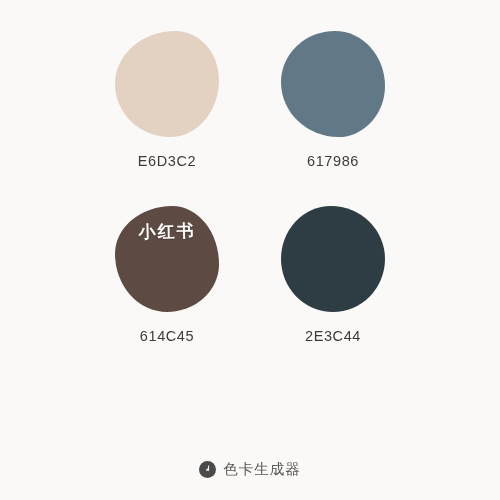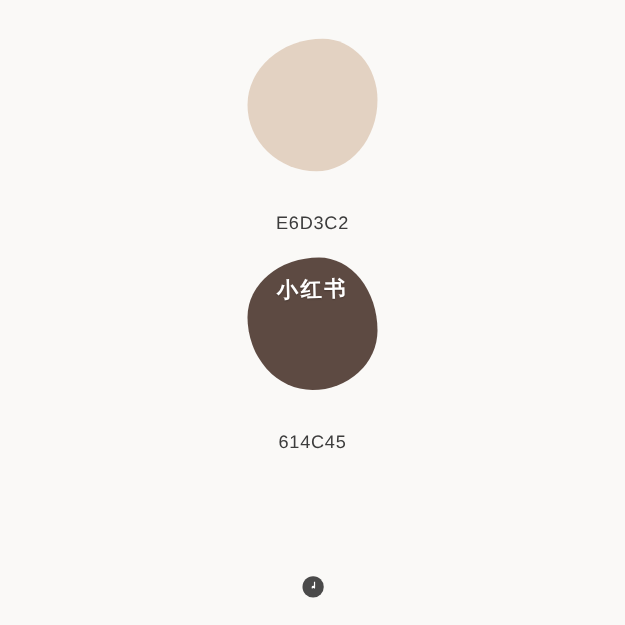--- a/index.html
+++ b/index.html
@@ -61,21 +61,21 @@
   }
   
   .blob.s1 { border-radius: 58% 42% 47% 53% / 50% 46% 54% 50%; }
   .blob.s2 { border-radius: 46% 54% 52% 48% / 58% 42% 58% 42%; }
   .blob.s3 { border-radius: 52% 48% 45% 55% / 48% 52% 48% 52%; }
   .blob.s4 { border-radius: 50% 50% 44% 56% / 55% 55% 45% 45%; }
   .blob.s5 { border-radius: 55% 45% 50% 50% / 45% 55% 45% 55%; }
   .blob.s6 { border-radius: 48% 52% 50% 50% / 50% 50% 50% 50%; }
 
   .hex-label {
-    margin-top: 32px;
+    margin-top: 14px;
     font-size: 14.5px;
     letter-spacing: 0.6px;
     color: #3c3c3c;
     font-family: "Liberation Sans", sans-serif;
     text-align: center;
     line-height: 1;
   }
   #watermark {
     position: absolute;
     top: 14px;
@@ -130,42 +130,55 @@
     <div class="swatch-row">
 
       <div class="swatch-cell">
         <div class="blob-wrap">
           <div class="blob s1" style="background-color: rgb(227, 210, 194);"></div>
         </div>
         <div class="hex-label">E6D3C2</div>
       </div>
 
 
+      <div class="swatch-cell">
+        <div class="blob-wrap">
+          <div class="blob s3" style="background-color: rgb(97, 121, 134);"></div>
+        </div>
+        <div class="hex-label">617986</div>
+      </div>
 
     </div>
 
     <div class="swatch-row">
 
 
       <div class="swatch-cell">
         <div class="blob-wrap">
           <div class="blob s5" style="background-color: rgb(93, 74, 66);">
             <div id="watermark">小红书</div>
           </div>
         </div>
         <div class="hex-label">614C45</div>
       </div>
 
+      <div class="swatch-cell">
+        <div class="blob-wrap">
+          <div class="blob s6" style="background-color: rgb(46, 60, 68);"></div>
+        </div>
+        <div class="hex-label">2E3C44</div>
+      </div>
 
     </div>
 
   </div>
 
   <div id="footer">
     <span id="footer-icon">
       <svg width="11" height="11" viewBox="0 0 24 24" aria-hidden="true">
         <path d="M15.5 3.2v9.9a3.1 3.1 0 1 1-2.1-2.93V3.2z" fill="#ffffff"></path>
         <circle cx="12.4" cy="16.2" r="2.2" fill="#4a4a4a"></circle>
       </svg>
     </span>
+    <span id="footer-label">色卡生成器</span>
   </div>
 
 </div>
 
 </body></html>

